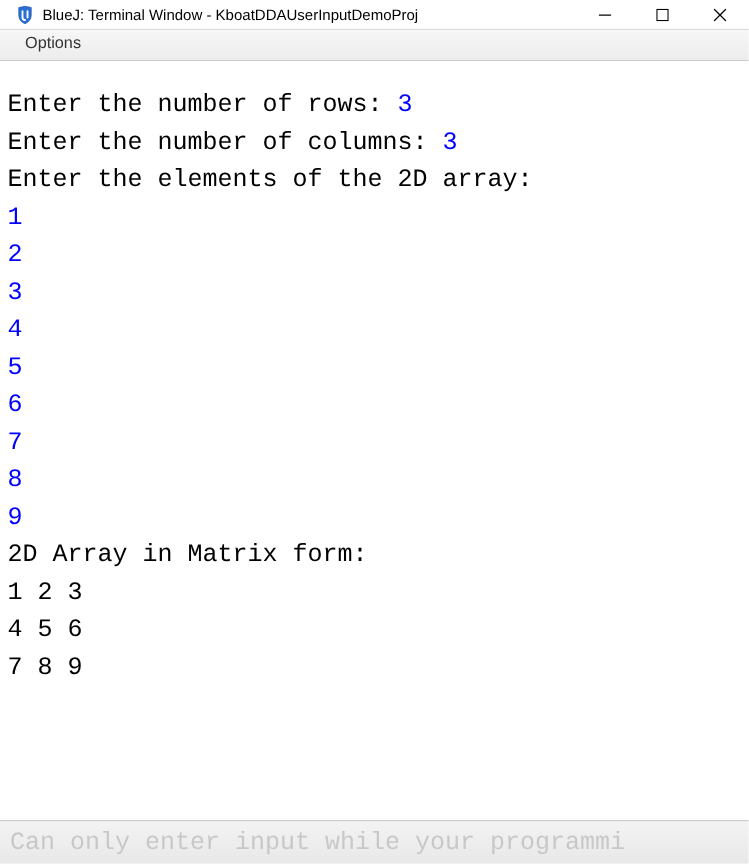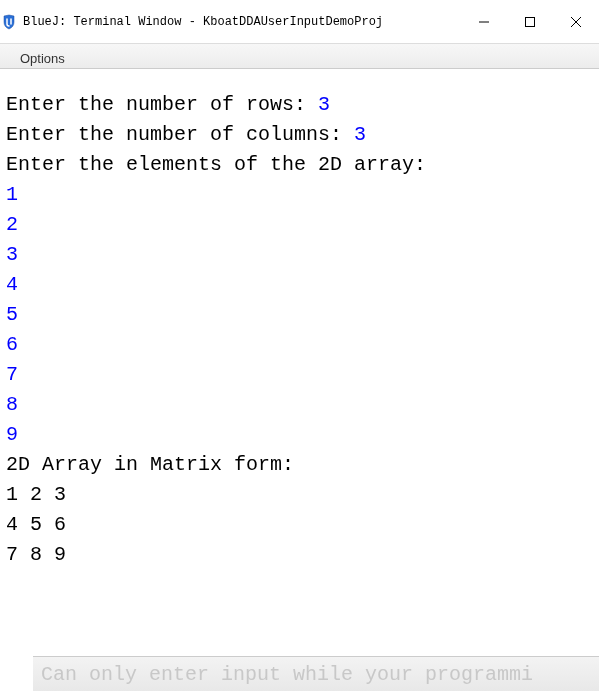--- a/index.html
+++ b/index.html
@@ -10,27 +10,26 @@
     body {
       width: 599px;
       height: 691px;
       font-family: "Segoe UI", Arial, sans-serif;
       background: #fff;
       overflow: hidden;
       display: flex;
       flex-direction: column;
     }
     .titlebar {
-      height: 44px;
+      height: 24px;
       background: #fff;
       display: flex;
       align-items: center;
-      padding-left: 1px;
+      padding-left: 12px;
       border-bottom: 1px solid #ddd;
-      font-family: Liberation Mono, monospace;
     }
     .titlebar .app-icon {
       width: 16px;
       height: 16px;
       margin-right: 6px;
       flex-shrink: 0;
     }
     .titlebar .title-text {
       font-size: 12px;
       color: #000;
@@ -53,21 +52,21 @@
     }
     .win-btn svg {
       width: 10px;
       height: 10px;
     }
     .menubar {
       height: 25px;
       background: linear-gradient(#f7f7f7, #ececec);
       border-bottom: 1px solid #ccc;
       display: flex;
-      align-items: flex-end;
+      align-items: flex-start;
       padding-left: 14px;
     }
     .menu-item {
       font-size: 13px;
       color: #333;
       padding: 2px 6px;
     }
     .terminal-content {
       flex: 1;
       background: #fff;
@@ -83,21 +82,20 @@
       color: #0000ff;
     }
     .statusbar {
       height: 35px;
       background: linear-gradient(#f3f3f3, #e8e8e8);
       border-top: 1px solid #ccc;
       display: flex;
       align-items: center;
       padding: 0 8px;
       overflow: hidden;
-      margin-left: 33px;
     }
     .statusbar-text {
       font-family: "Courier New", monospace;
       font-size: 20px;
       color: #c8c8c8;
       white-space: nowrap;
     }
   </style>
 </head>
 <body>

